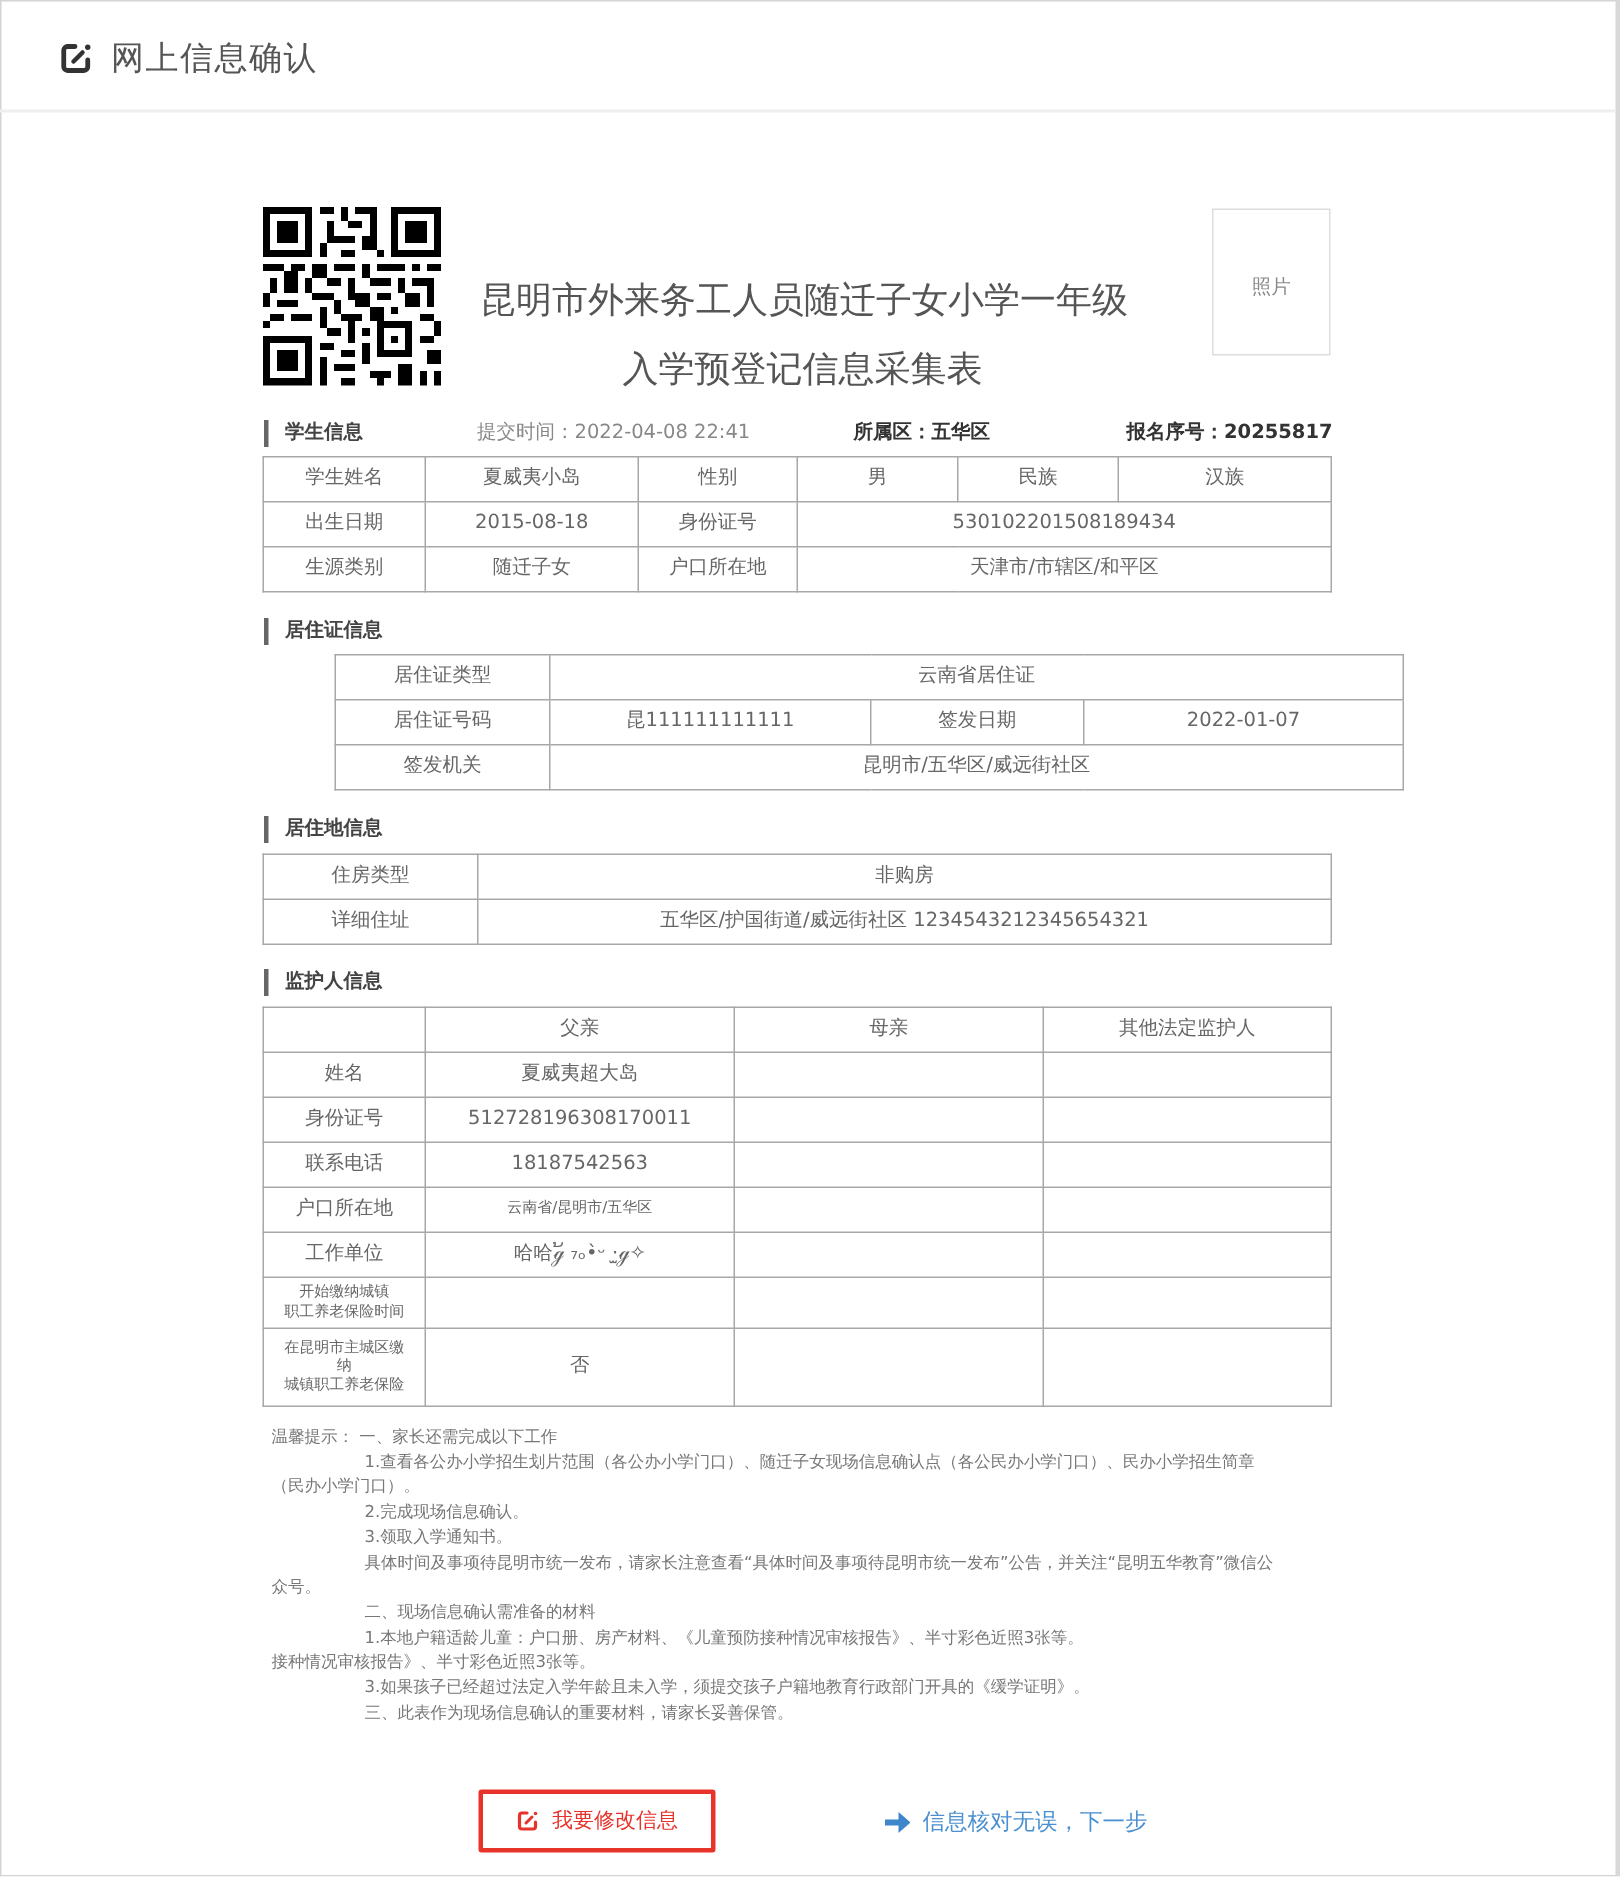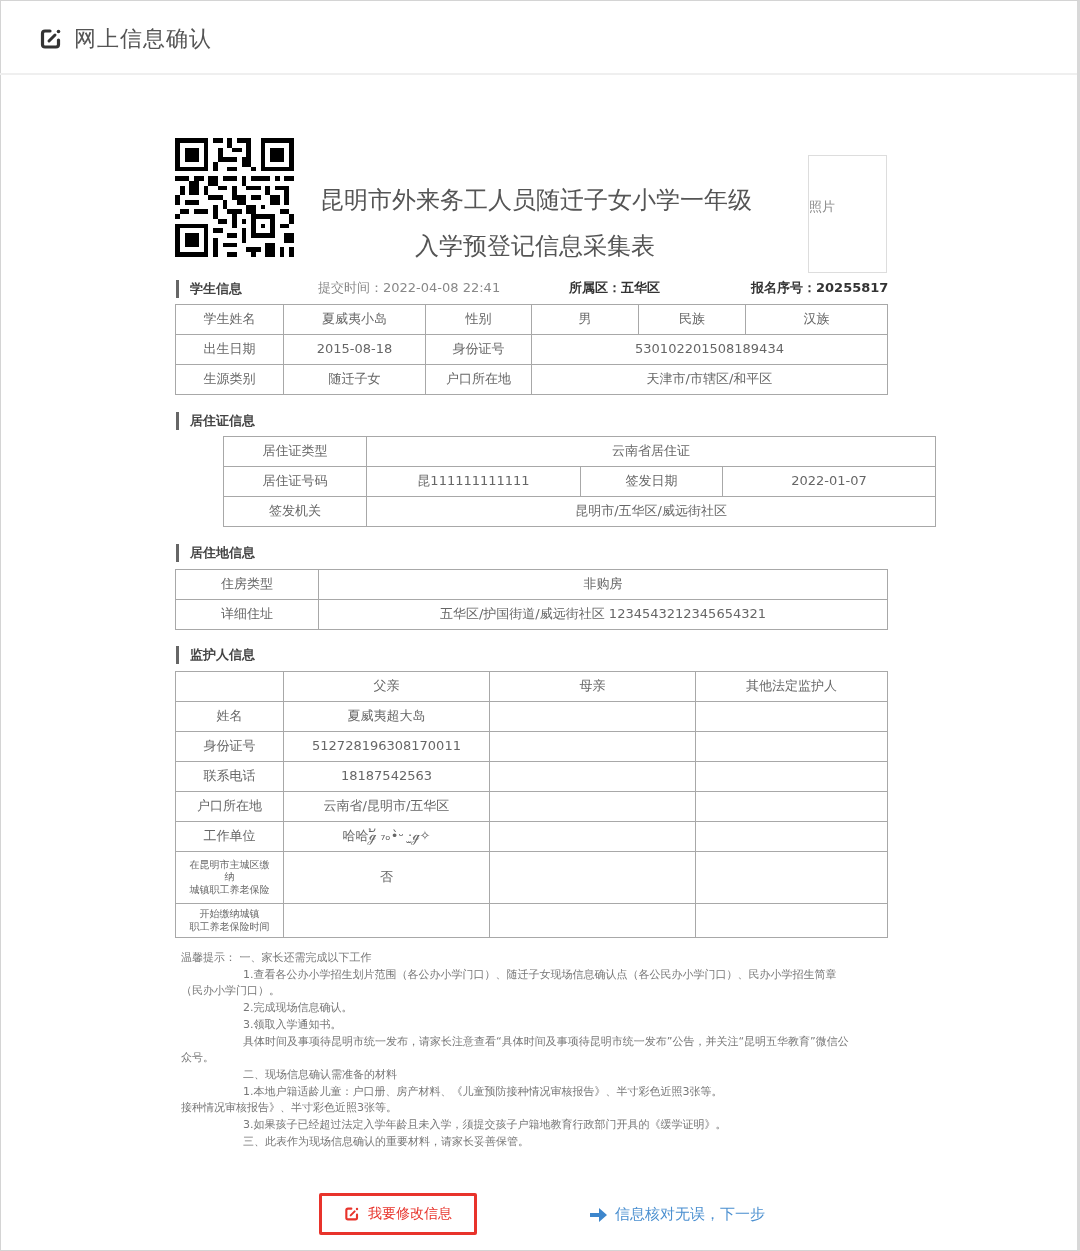--- a/index.html
+++ b/index.html
@@ -5,28 +5,28 @@
   * { box-sizing: border-box; margin: 0; padding: 0; }
   html, body { width: 1080px; height: 1251px; background: #fff; overflow: hidden; }
   body { font-family: "DejaVu Sans", "Liberation Sans", sans-serif; color: #555; position: relative; }
   .frame { position: absolute; left: 0; top: 0; width: 1080px; height: 1251px; border: 1px solid #d4d4d4; border-right: 3px solid #d8d8d8; }
   .header { position: absolute; left: 0; top: 0; width: 1077px; height: 75px; border-bottom: 2px solid #efefef; }
   .header-icon { position: absolute; left: 39px; top: 27px; width: 24px; height: 24px; }
   .header-title { position: absolute; left: 74px; top: 24px; font-size: 22px; color: #555; letter-spacing: 1px; }
   .qr { position: absolute; left: 175px; top: 138px; width: 119px; height: 119px; }
   .title1 { position: absolute; left: 320px; top: 184px; font-size: 24px; color: #555; white-space: nowrap; }
   .title2 { position: absolute; left: 415px; top: 230px; font-size: 24px; color: #555; white-space: nowrap; }
-  .photo { position: absolute; left: 808px; top: 139px; width: 79px; height: 118px; border: 1px solid #ddd; font-size: 13px; color: #888; text-align: left; padding-top: 42px; margin-top: 16px; }
+  .photo { position: absolute; left: 808px; top: 139px; width: 79px; height: 98px; border: 1px solid #ddd; font-size: 13px; color: #888; text-align: center; padding-top: 42px; }
   .sec-title { position: absolute; left: 176px; font-size: 13px; font-weight: bold; color: #444; border-left: 3px solid #666; padding-left: 11px; height: 18px; line-height: 18px; }
   .meta { position: absolute; top: 279px; font-size: 13px; white-space: nowrap; }
   .meta.light { color: #888; }
   .meta.bold { font-weight: bold; color: #333; }
   table { position: absolute; left: 175px; width: 712px; border-collapse: collapse; table-layout: fixed; }
   td { border: 1px solid #a8a8a8; font-size: 13px; color: #666; text-align: center; height: 30px; padding: 0; line-height: 1.25; }
-  td.small { font-size: 13px; }
+  td.small { font-size: 10px; }
   td.tiny { font-size: 10px; }
   .notes { position: absolute; left: 181px; top: 950px; width: 706px; font-size: 11px; color: #777; line-height: 16.7px; }
   .notes p { margin: 0; }
   .notes .ind { padding-left: 62px; }
   .btn-edit { position: absolute; left: 319px; top: 1193px; width: 158px; height: 42px; border: 3px solid #e8332b; border-radius: 2px; color: #e8332b; font-size: 14px; display: flex; align-items: center; justify-content: center; gap: 8px; background: #fff; cursor: pointer; }
   .btn-next { position: absolute; left: 590px; top: 1205px; color: #4a8fd0; font-size: 15px; display: flex; align-items: center; gap: 8px; cursor: pointer; }
 </style>
 </head>
 <body>
 
@@ -242,36 +242,36 @@
     <td class="small">云南省/昆明市/五华区</td>
     <td></td>
     <td></td>
   </tr>
   <tr>
     <td>工作单位</td>
     <td>哈哈ℊ້ ₇ₒ•̀ᵕ ·̫ℊ✧</td>
     <td></td>
     <td></td>
   </tr>
+  <tr style="height:34px;">
+    <td class="tiny">
+      <div>开始缴纳城镇</div>
+      <div>职工养老保险时间</div>
+    </td>
+    <td></td>
+    <td></td>
+    <td></td>
+  </tr>
   <tr style="height:52px;">
     <td class="tiny">
       <div>在昆明市主城区缴</div>
       <div>纳</div>
       <div>城镇职工养老保险</div>
     </td>
     <td>否</td>
-    <td></td>
-    <td></td>
-  </tr>
-  <tr style="height:34px;">
-    <td class="tiny">
-      <div>开始缴纳城镇</div>
-      <div>职工养老保险时间</div>
-    </td>
-    <td></td>
     <td></td>
     <td></td>
   </tr>
 </tbody>
   </table>
 
 <div class="notes">
   <p>温馨提示：  一、家长还需完成以下工作</p>
   <p class="ind">1.查看各公办小学招生划片范围（各公办小学门口）、随迁子女现场信息确认点（各公民办小学门口）、民办小学招生简章</p>
   <p>（民办小学门口）。</p>

